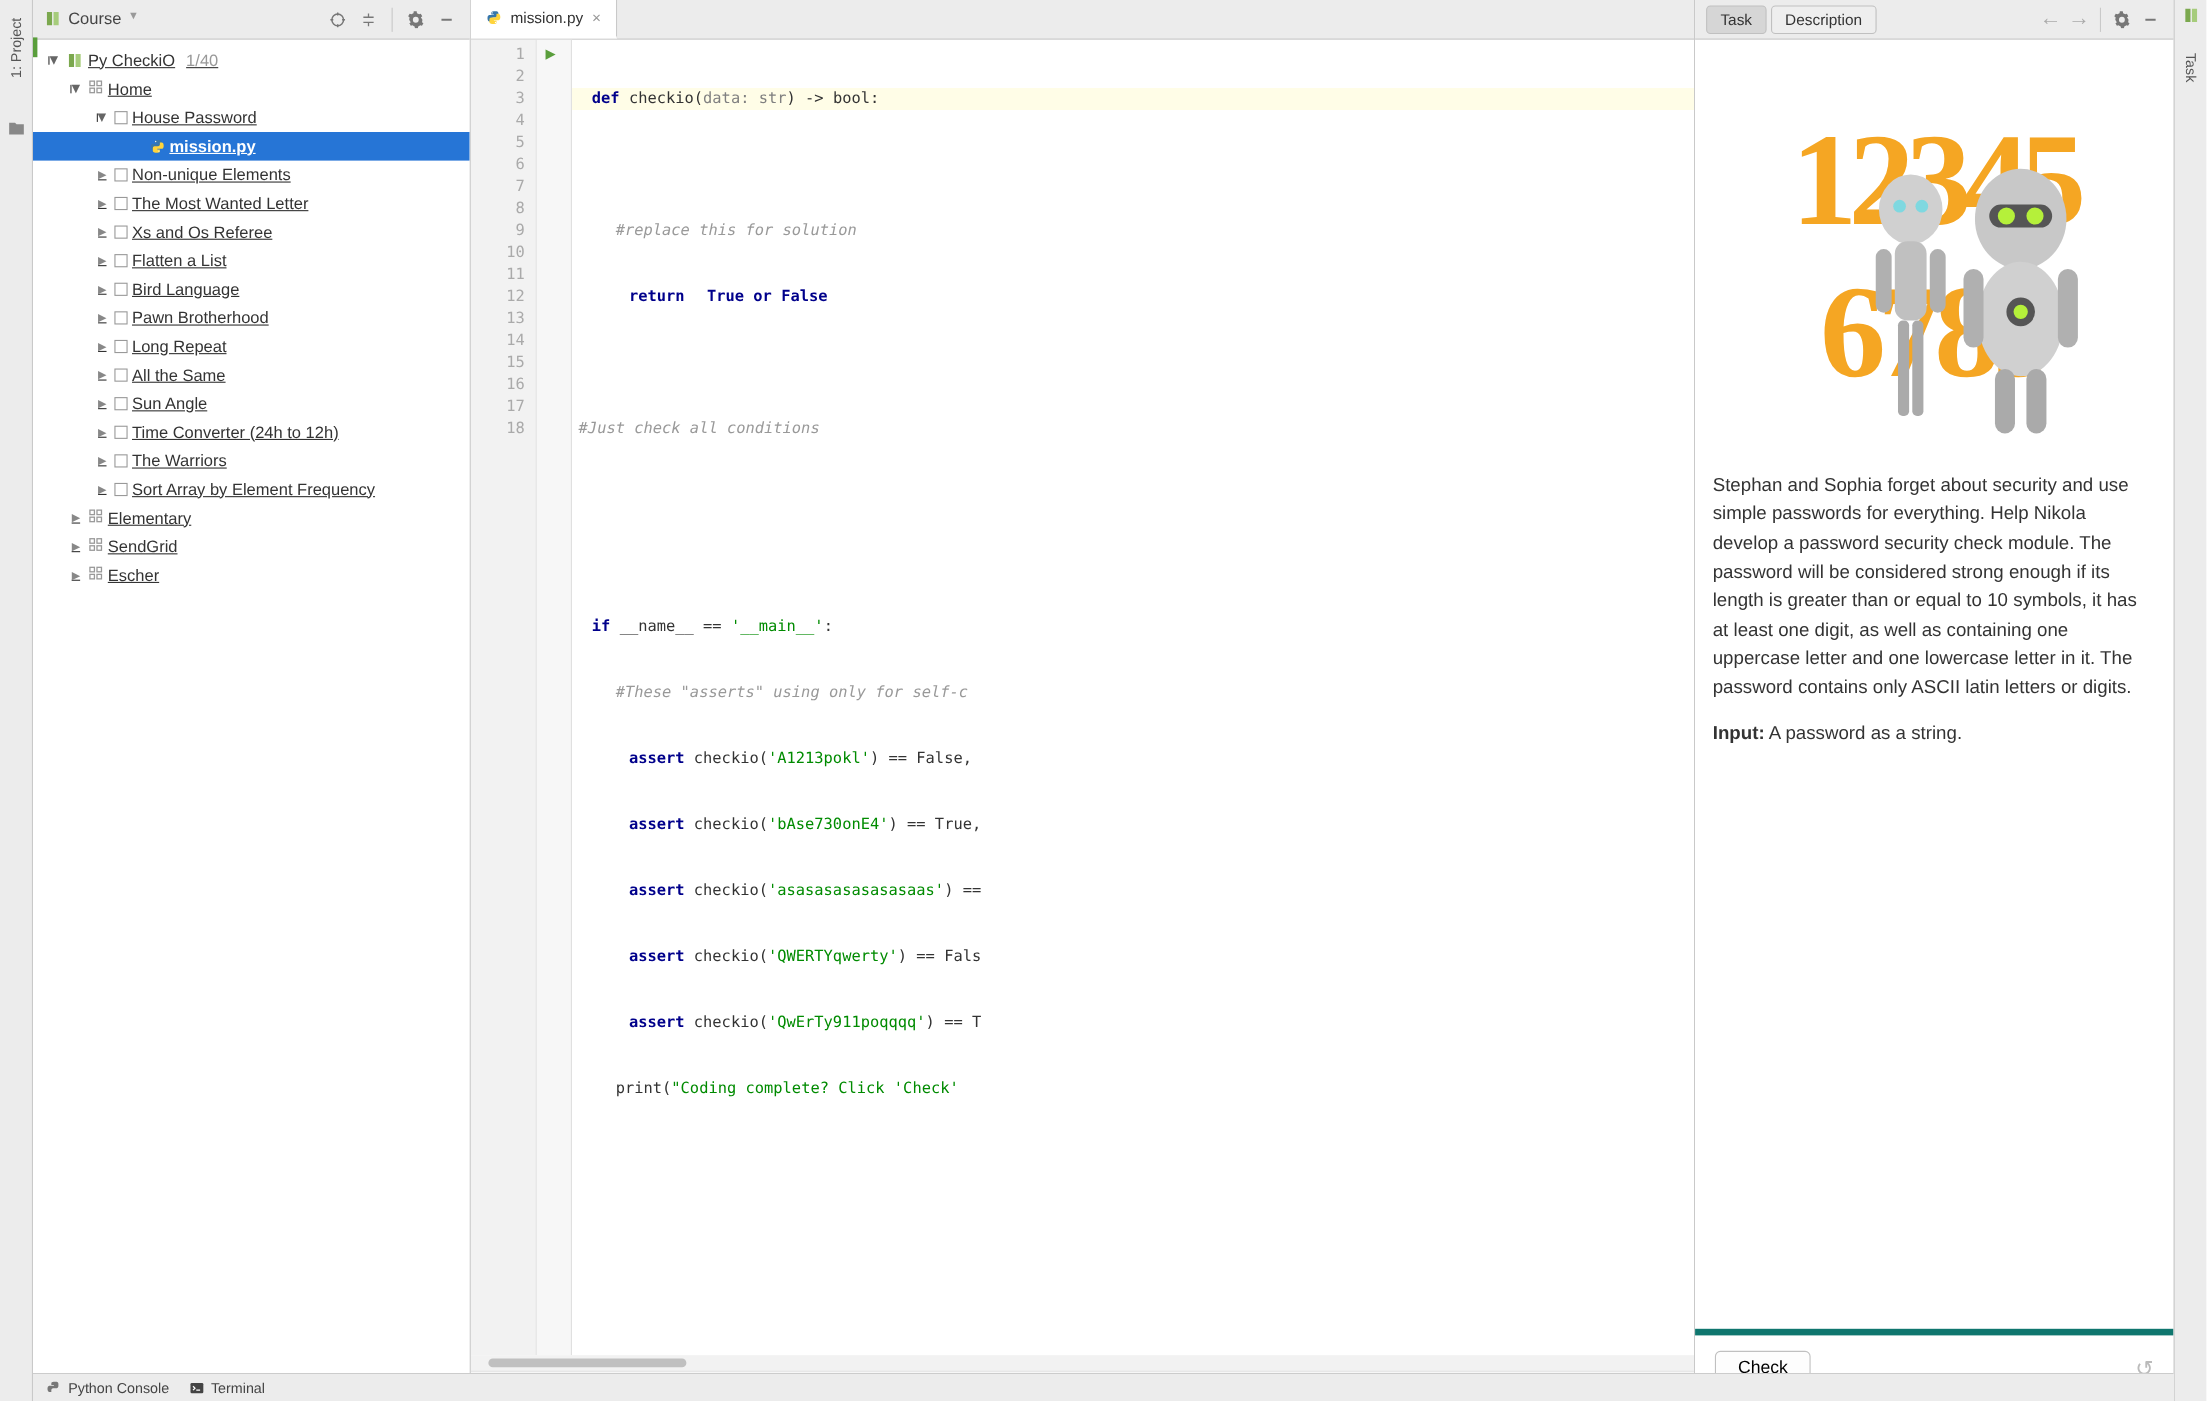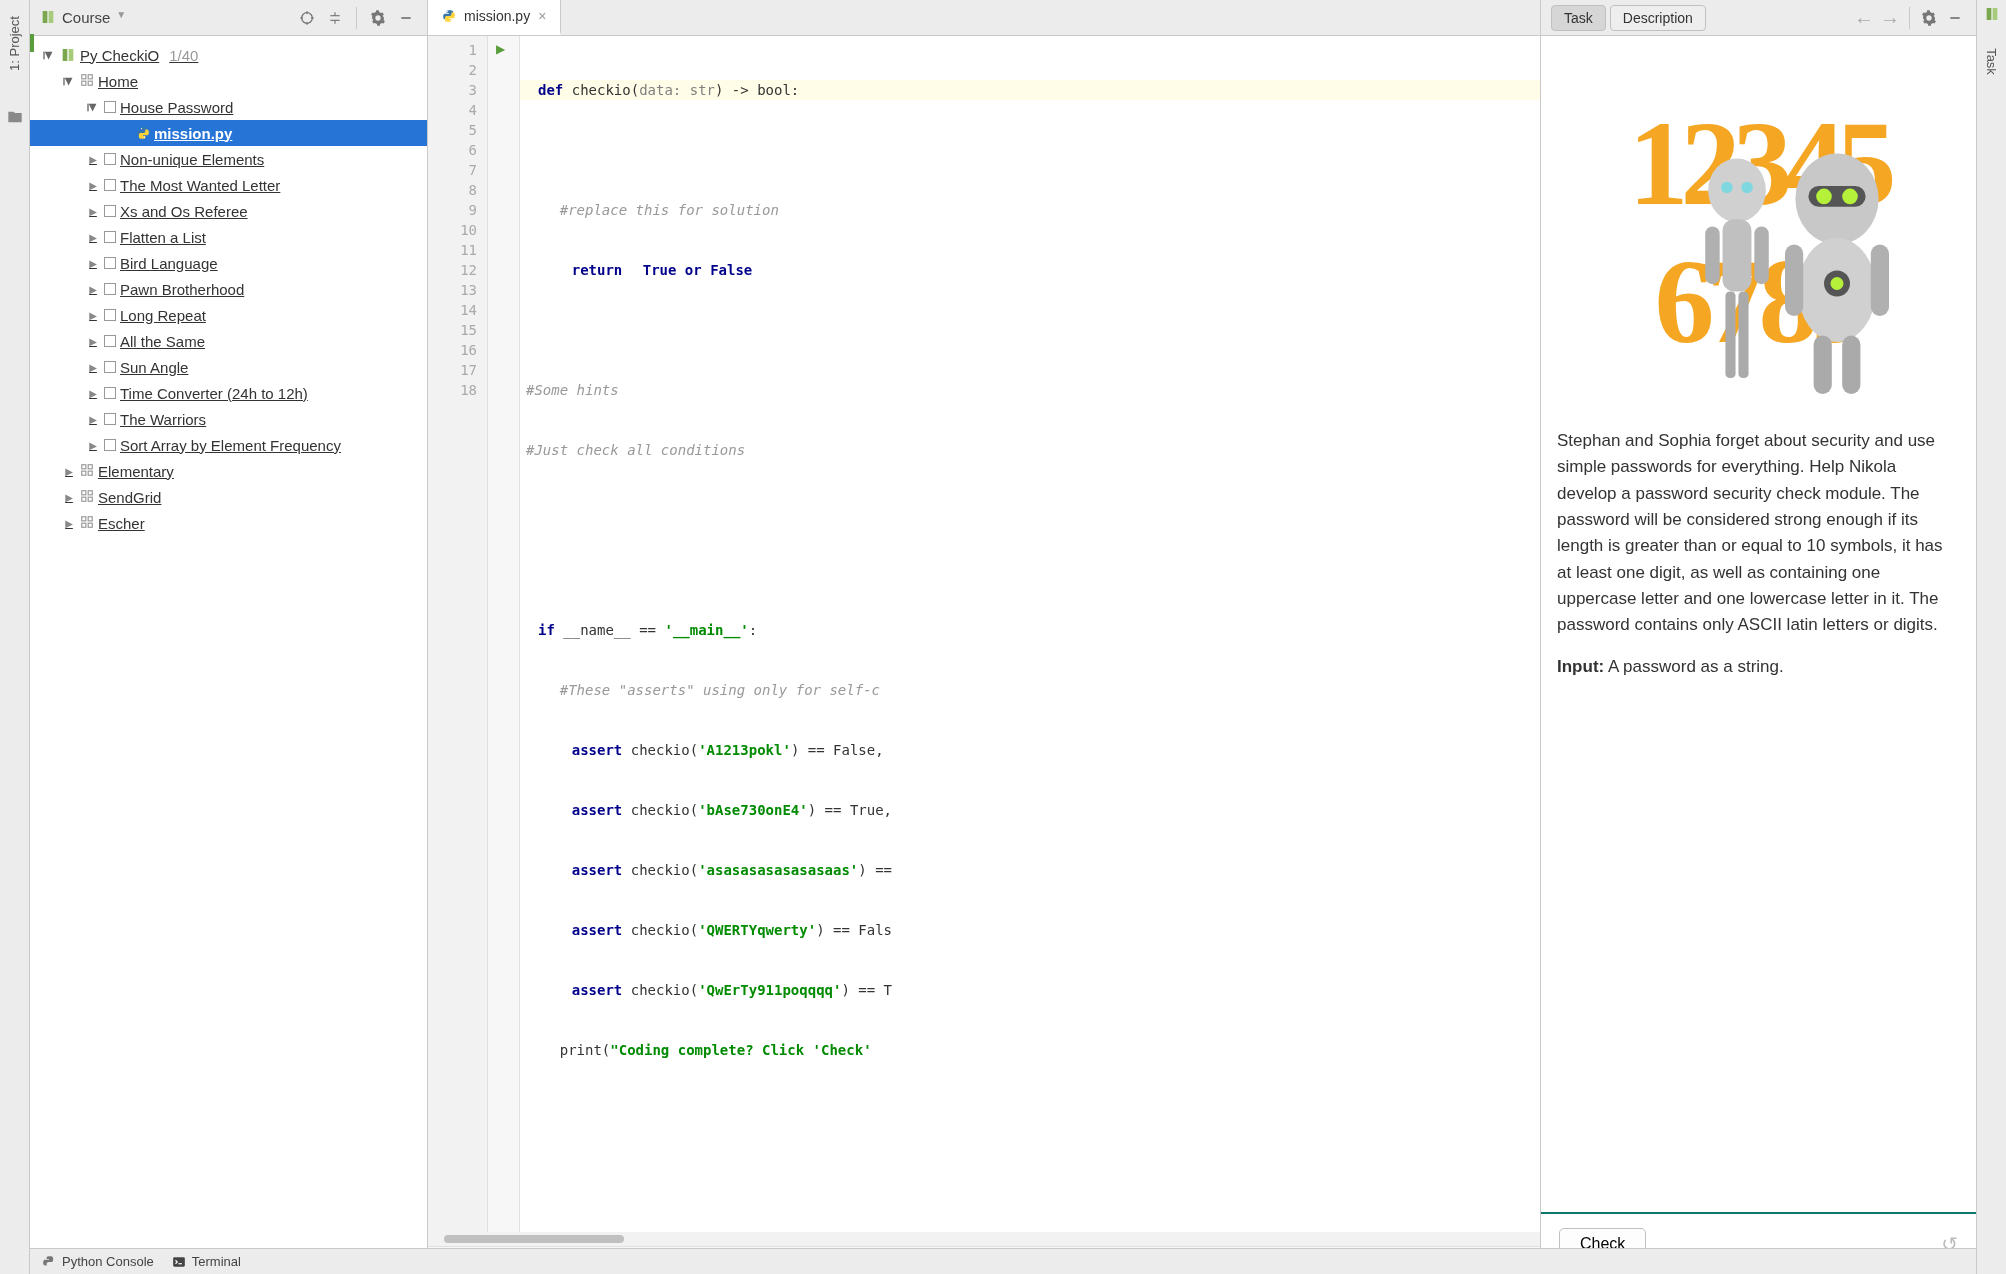--- a/index.html
+++ b/index.html
@@ -34,39 +34,39 @@
 .gutter { width: 60px; background: #f2f2f2; padding: 4px 0; text-align: right; font-family: Menlo, Consolas, monospace; font-size: 14px; color: #aaa; border-right: 1px solid #e0e0e0; }
 .gutter-extra { width: 32px; background: #f7f7f7; border-right: 1px solid #e0e0e0; padding: 4px 0; position: relative; }
 .run-icon { color: #5a9e3c; position: absolute; top: 6px; left: 8px; font-size: 12px; }
 .gutter-row { height: 20px; padding-right: 10px; line-height: 20px; }
 .code { flex: 1; font-family: Menlo, Consolas, monospace; font-size: 14px; padding: 4px 0; overflow: auto; white-space: pre; line-height: 20px; color: #333; }
 .code-line { height: 20px; padding-left: 6px; }
 .code-line.hl { background: #fffde7; }
 .kw { color: #00008b; font-weight: bold; margin-left: 12px; }
 .fn { color: #333; }
 .pr { color: #808080; }
-.sg { color: #008b00; font-weight: bold; }
+.sg { color: #008b00; font-weight: normal; }
 .cm { color: #999; font-style: italic; }
 .breadcrumb-bar { height: 28px; border-top: 1px solid #e0e0e0; background: #f7f7f7; padding: 0 16px; display: flex; align-items: center; color: #666; font-size: 14px; }
 .hscroll { height: 14px; background: #f2f2f2; display: flex; align-items: center; padding-left: 16px; }
 .hscroll-thumb { width: 180px; height: 8px; background: #c0c0c0; border-radius: 4px; }
 .task-panel { width: 435px; display: flex; flex-direction: column; background: #fff; }
 .task-toolbar { height: 36px; background: #ececec; border-bottom: 1px solid #c9c9c9; display: flex; align-items: center; padding: 0 10px; gap: 4px; }
 .task-tab { padding: 4px 12px; border: 1px solid #c0c0c0; border-radius: 4px; font-size: 14px; cursor: pointer; background: #eee; }
 .task-tab.active { background: #d6d6d6; }
 .task-toolbar .spacer { flex: 1; }
 .task-content { flex: 1; overflow: auto; padding: 12px 16px; }
 .task-image { width: 100%; height: 370px; display: flex; align-items: center; justify-content: center; position: relative; }
 .task-image .numbg { font-size: 120px; font-weight: bold; color: #f5a623; font-family: Georgia, serif; letter-spacing: -8px; text-align: center; }
 .task-image .numbg .r2 { display: block; }
 .robot { position: absolute; bottom: 8px; }
 .robot svg { width: 160px; height: 260px; }
 .task-text { font-size: 17px; line-height: 1.55; color: #333; margin-top: 10px; }
 .task-input { margin-top: 18px; font-size: 17px; }
-.task-footer { border-top: 2px solid #0f766e; padding: 14px 18px; display: flex; align-items: center; justify-content: space-between; margin-top: 12px; }
+.task-footer { border-top: 6px solid #0f766e; padding: 14px 18px; display: flex; align-items: center; justify-content: space-between; margin-top: 12px; }
 .check-btn { padding: 6px 20px; border: 1px solid #c0c0c0; border-radius: 5px; background: #fdfdfd; font-size: 16px; cursor: pointer; }
 .undo-icon { color: #bbb; font-size: 20px; cursor: pointer; }
 .status-bar { position: fixed; bottom: 0; left: 30px; right: 30px; height: 26px; background: #ececec; border-top: 1px solid #c9c9c9; display: flex; align-items: center; padding: 0 12px; gap: 18px; font-size: 13px; color: #444; }
 .status-item { display: flex; align-items: center; gap: 6px; cursor: pointer; }
 .green-stripe { position: absolute; left: 0; top: 34px; width: 4px; height: 18px; background: #5a9e3c; }
 .panel-wrap { position: relative; }
 </style>
 </head>
 <body>
 
@@ -285,21 +285,20 @@
       </div>
       <div class="gutter-extra">
         <span class="run-icon">▶</span>
       </div>
       <div class="code">
         <div class="code-line hl"><span class="kw">def </span><span class="fn">checkio(</span><span class="pr">data: str</span><span>) -&gt; bool:</span></div>
         <div class="code-line"></div>
         <div class="code-line"><span class="cm">    #replace this for solution</span></div>
         <div class="code-line"><span class="kw">    return </span><span class="kw">True or False</span></div>
         <div class="code-line"></div>
-        <div class="code-line"><span class="cm">#Some hints</span></div>
         <div class="code-line"><span class="cm">#Just check all conditions</span></div>
         <div class="code-line"></div>
         <div class="code-line"></div>
         <div class="code-line"><span class="kw">if </span><span>__name__ == </span><span class="sg">'__main__'</span><span>:</span></div>
         <div class="code-line"><span class="cm">    #These "asserts" using only for self-c</span></div>
         <div class="code-line"><span class="kw">    assert</span><span> checkio(</span><span class="sg">'A1213pokl'</span><span>) == False,</span></div>
         <div class="code-line"><span class="kw">    assert</span><span> checkio(</span><span class="sg">'bAse730onE4'</span><span>) == True,</span></div>
         <div class="code-line"><span class="kw">    assert</span><span> checkio(</span><span class="sg">'asasasasasasasaas'</span><span>) ==</span></div>
         <div class="code-line"><span class="kw">    assert</span><span> checkio(</span><span class="sg">'QWERTYqwerty'</span><span>) == Fals</span></div>
         <div class="code-line"><span class="kw">    assert</span><span> checkio(</span><span class="sg">'QwErTy911poqqqq'</span><span>) == T</span></div>

